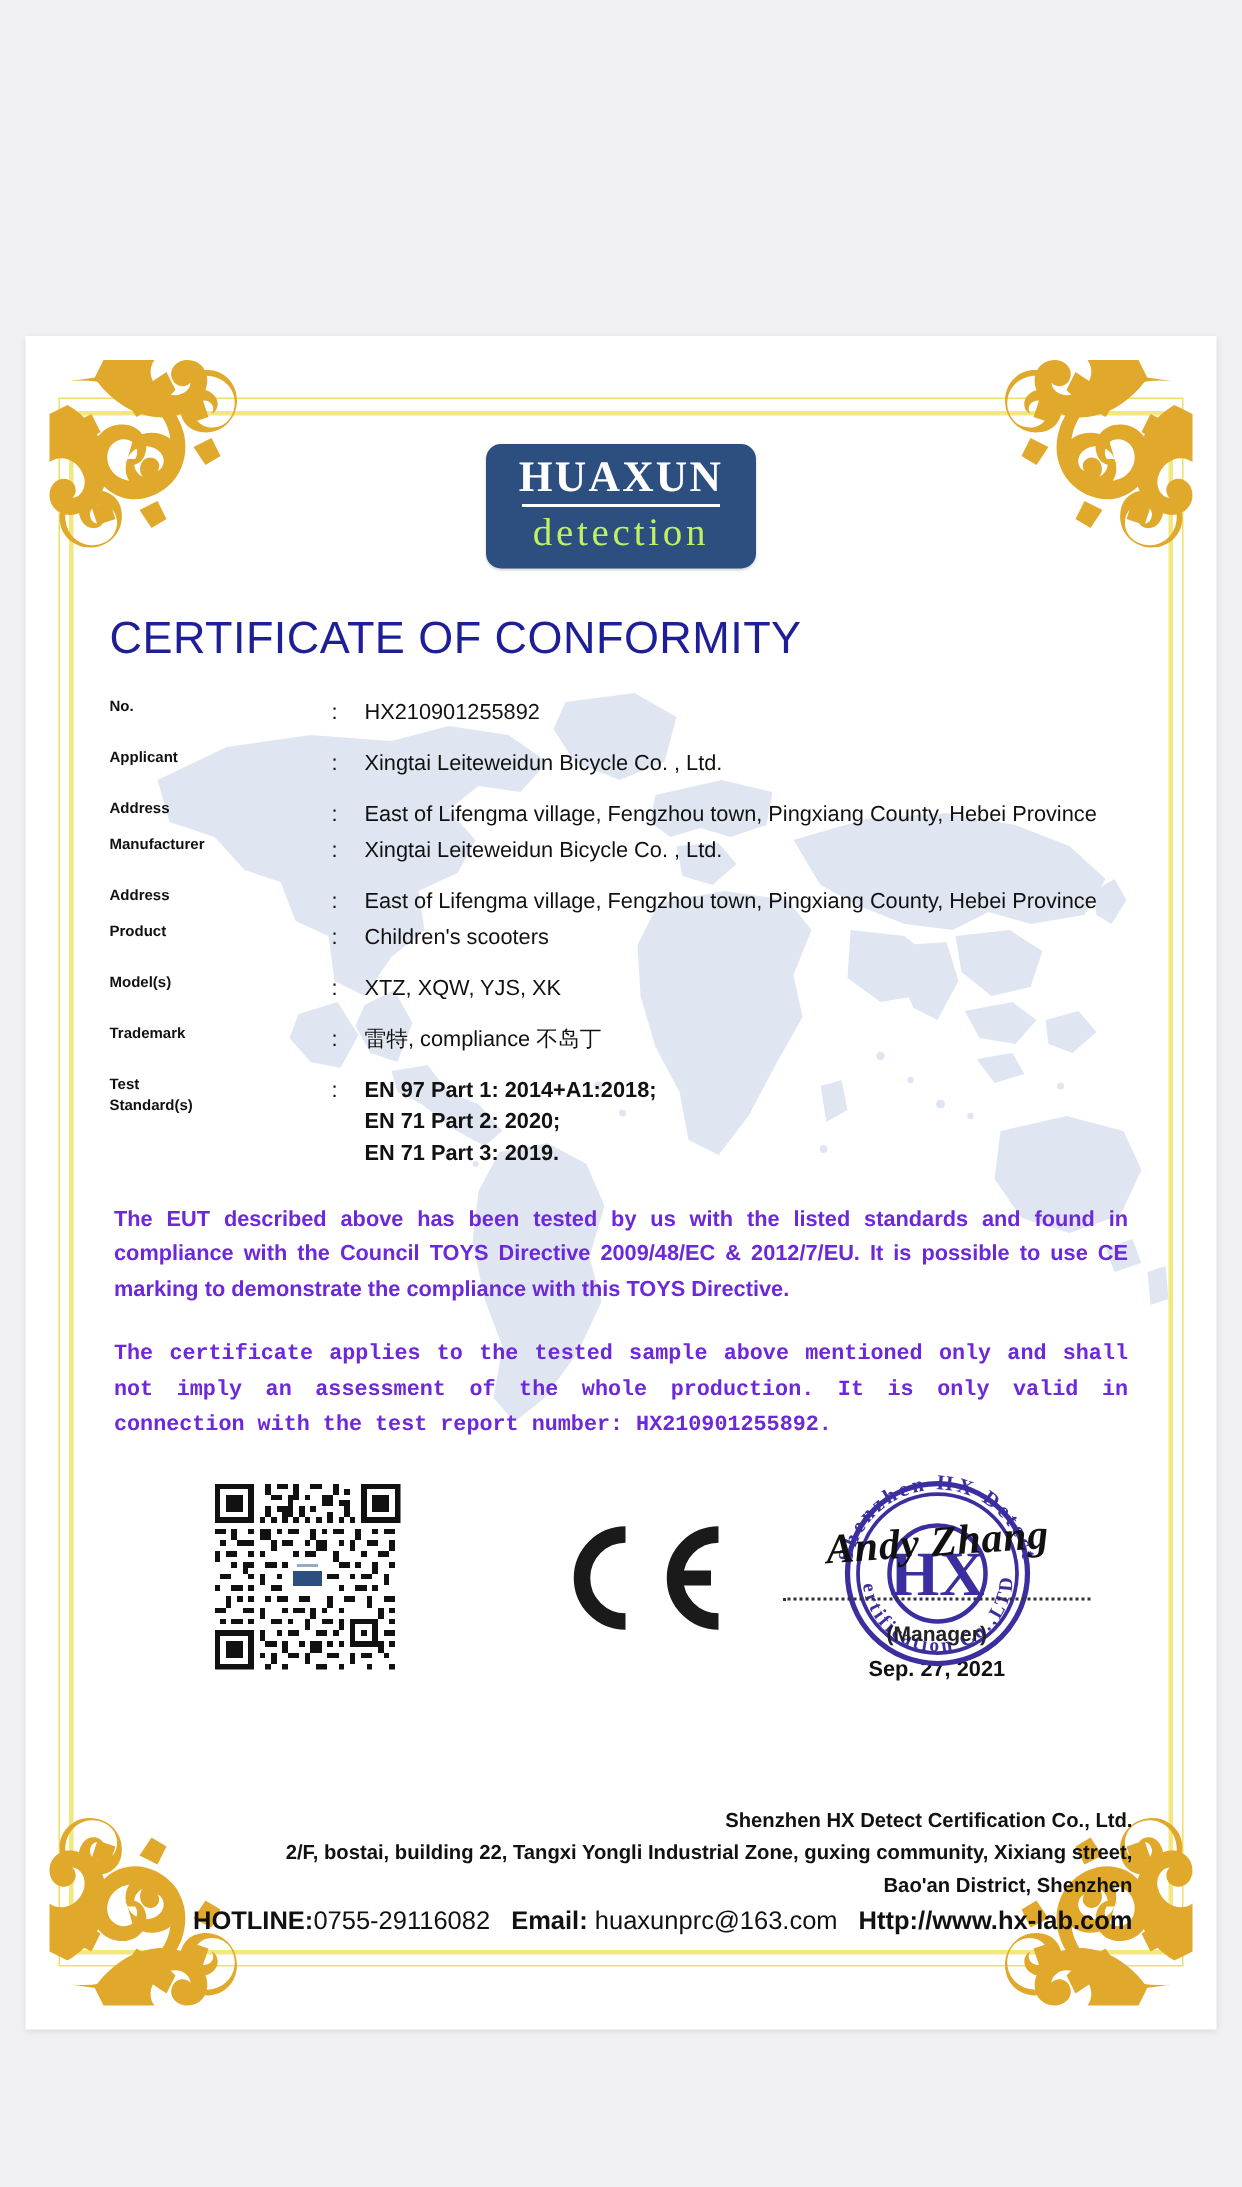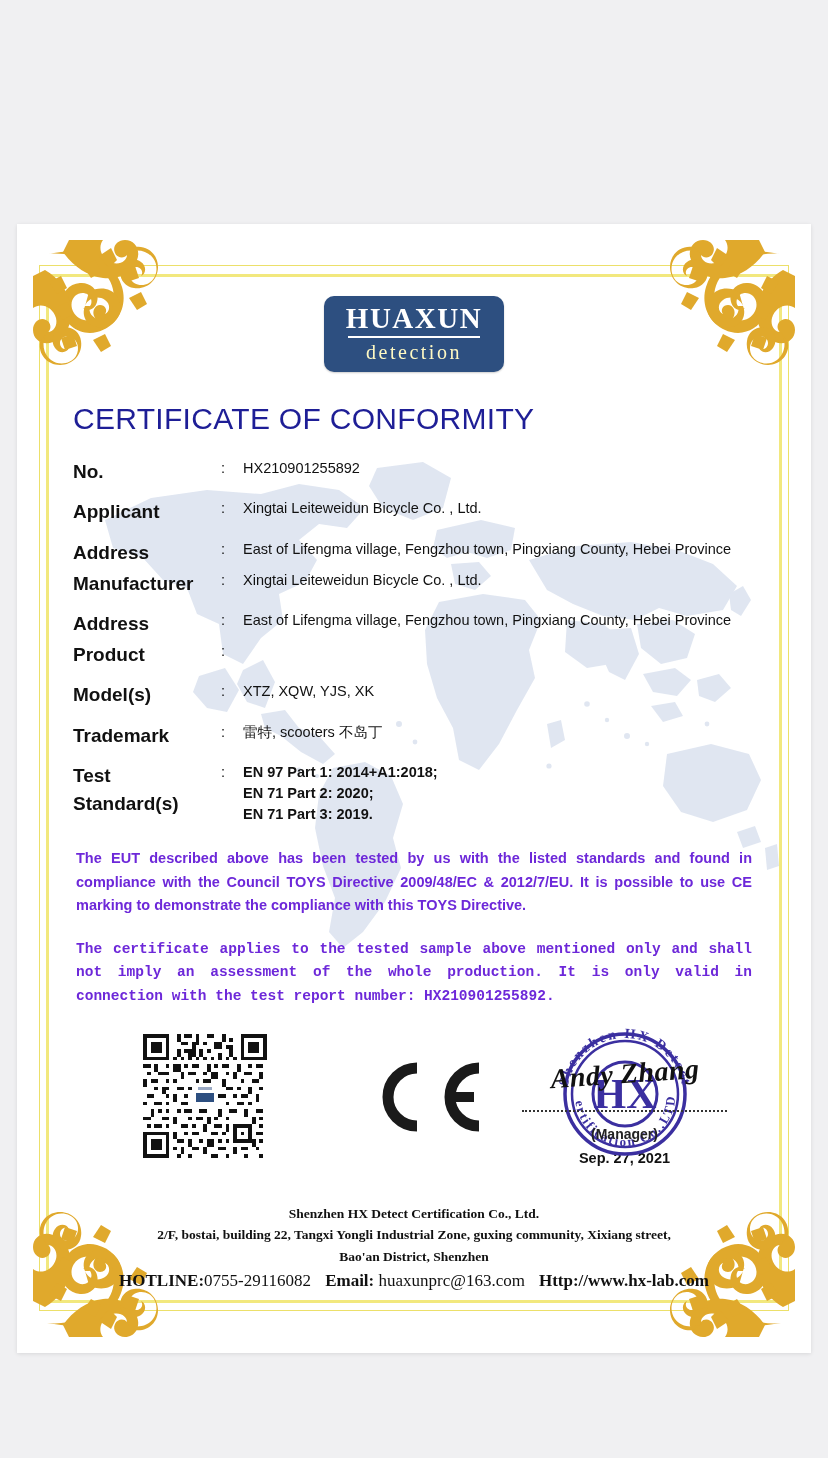--- a/index.html
+++ b/index.html
@@ -92,23 +92,23 @@
     font-weight: 700;
     letter-spacing: 1.5px;
     line-height: 1.05;
   }
   .logo-rule {
     height: 1.5px;
     background: #ffffff;
     margin: 3px 2px 3px 2px;
   }
   .logo-sub {
-    color: #fef9c3;
+    color: #bef264;
     font-family: "Liberation Serif", serif;
-    font-size: 20px;
+    font-size: 26px;
     letter-spacing: 2.5px;
     line-height: 1.1;
   }
 
   
   .cert-title {
     color: #1e1e96;
     font-size: 30px;
     font-weight: 400;
     letter-spacing: 0.3px;
@@ -124,21 +124,21 @@
   }
   .field-row {
     display: flex;
     align-items: flex-start;
     margin-bottom: 13px;
   }
   .field-row.tight { margin-bottom: 3px; }
   .field-label {
     width: 148px;
     flex: 0 0 148px;
-    font-size: 19px;
+    font-size: 10px;
     font-weight: 700;
     color: #111111;
     line-height: 1.45;
   }
   .field-label .lbl2 { display: block; }
   .field-colon {
     width: 22px;
     flex: 0 0 22px;
     font-size: 14.5px;
     color: #111111;
@@ -243,22 +243,22 @@
     font-weight: 700;
     color: #111111;
   }
 
   
   .footer {
     position: absolute;
     left: 56px;
     right: 56px;
     bottom: 58px;
-    text-align: center;
-    font-family: Liberation Serif, serif;
+    text-align: right;
+    font-family: Liberation Sans, sans-serif;
     color: #111111;
     z-index: 3;
   }
   .footer-line {
     font-size: 13.5px;
     font-weight: 700;
     line-height: 1.58;
   }
   .footer-contact {
     font-size: 17px;
@@ -453,32 +453,33 @@
 
       <div class="field-row tight">
         <div class="field-label">Address</div>
         <div class="field-colon">:</div>
         <div class="field-value">East of Lifengma village, Fengzhou town, Pingxiang County, Hebei Province</div>
       </div>
 
       <div class="field-row">
         <div class="field-label">Product</div>
         <div class="field-colon">:</div>
+        <div class="field-value">Children's scooters</div>
       </div>
 
       <div class="field-row">
         <div class="field-label">Model(s)</div>
         <div class="field-colon">:</div>
         <div class="field-value">XTZ, XQW, YJS, XK</div>
       </div>
 
       <div class="field-row">
         <div class="field-label">Trademark</div>
         <div class="field-colon">:</div>
-        <div class="field-value">雷特, scooters 不岛丁</div>
+        <div class="field-value">雷特, compliance 不岛丁</div>
       </div>
 
       <div class="field-row">
         <div class="field-label">
           <span class="lbl2">Test</span>
           <span class="lbl2">Standard(s)</span>
         </div>
         <div class="field-colon">:</div>
         <div class="field-value bold">
           <span class="vline">EN 97 Part 1: 2014+A1:2018;</span>

